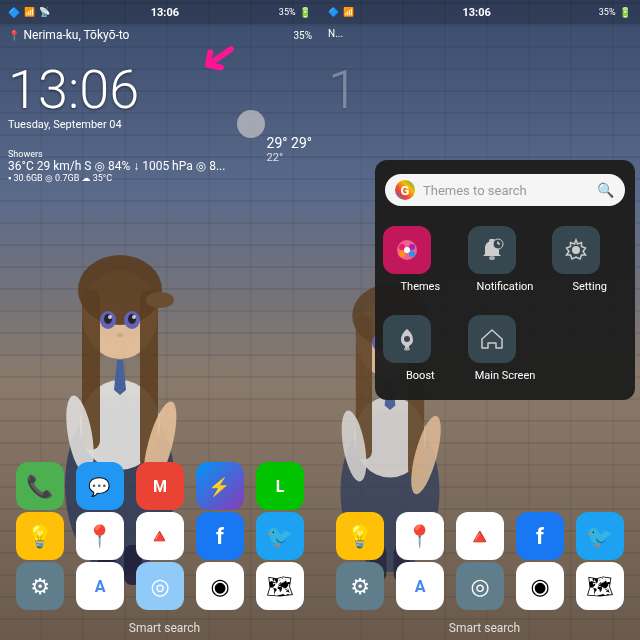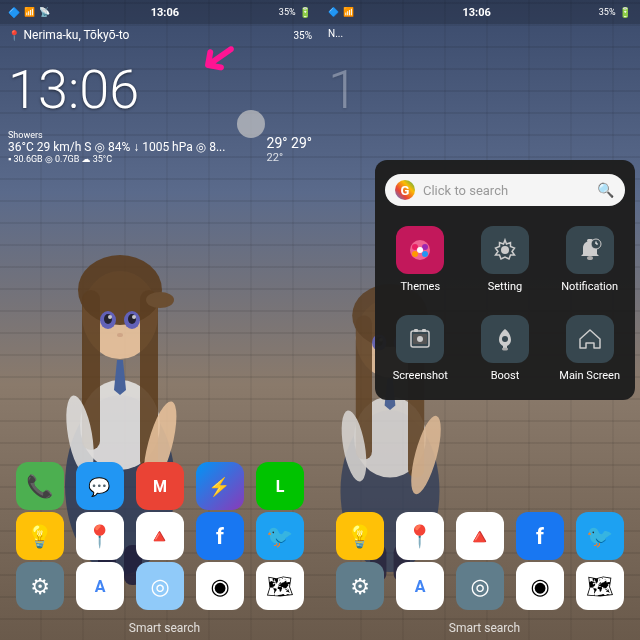--- a/index.html
+++ b/index.html
@@ -101,21 +101,21 @@
     }
 
     .day-name {
       color: white;
       font-size: 11px;
     }
 
     .weather-row {
       color: white;
       font-size: 9px;
-      margin-top: 12px;
+      margin-top: 18px;
     }
 
     .weather-row2 {
       color: white;
       font-size: 12px;
     }
 
     .weather-row3 {
       color: white;
       font-size: 9px;
@@ -255,21 +255,20 @@
     .menu-grid {
       display: grid;
       grid-template-columns: 1fr 1fr 1fr;
       gap: 2px;
       padding: 0 4px;
     }
 
     .menu-item {
       display: flex;
       flex-direction: column;
-      align-items: center;
       padding: 10px 4px;
       cursor: pointer;
       border-radius: 8px;
     }
 
     .menu-icon-circle {
       width: 48px;
       height: 48px;
       border-radius: 12px;
       display: flex;
@@ -395,20 +394,21 @@
     <div class="location-row">
       <span>📍</span>
       <span style="font-size:12px;color:white">Nerima-ku, Tōkyō-to</span>
       <span style="margin-left:auto;font-size:10px;color:white">35%</span>
     </div>
   </div>
 
   <div class="big-time">13:06</div>
 
   <div class="day-info">
+    <div class="day-name">Tuesday, September 04</div>
     <div class="weather-row">Showers</div>
     <div class="weather-row2">36°C  29 km/h S  ◎ 84%  ↓ 1005 hPa  ◎ 8...</div>
     <div class="weather-row3">▪ 30.6GB  ◎ 0.7GB  ☁ 35°C</div>
   </div>
 
   <div class="temp-main">
     <div style="font-size:14px;color:white">29° 29°</div>
     <div style="font-size:11px;color:rgba(255,255,255,0.8)">22°</div>
   </div>
 
@@ -476,21 +476,21 @@
   </div>
 
   <div style="position:absolute;top:28px;left:8px;color:white;font-size:10px;z-index:5">N...</div>
 
   <div style="position:absolute;top:58px;left:8px;color:white;font-size:54px;font-weight:300;z-index:5;text-shadow:0 1px 3px rgba(0,0,0,0.5);opacity:0.3">1</div>
 
   <div class="context-menu">
 
     <div class="search-bar">
       <div class="g-logo" style="background:linear-gradient(45deg,#4285f4,#ea4335,#fbbc05,#34a853);color:white;font-weight:bold">G</div>
-      <span class="search-text">Click to search</span>
+      <span class="search-text">Themes to search</span>
       <span class="search-icon-btn">🔍</span>
     </div>
 
     <div class="menu-grid">
 
       <div class="menu-item">
         <div class="menu-icon-circle" style="background:#c2185b">
           <svg width="28" height="28" viewBox="0 0 28 28" fill="none">
             <circle cx="14" cy="14" r="10" fill="#f06292"></circle>
             <circle cx="9" cy="11" r="3" fill="#e91e63"></circle>
@@ -500,54 +500,42 @@
             <circle cx="14" cy="14" r="3" fill="white"></circle>
           </svg>
         </div>
         <span class="menu-label">Themes</span>
       </div>
 
 
       <div class="menu-item">
         <div class="menu-icon-circle" style="background:#37474F">
           <svg width="28" height="28" viewBox="0 0 28 28" fill="none">
-            <circle cx="14" cy="14" r="4" fill="#ccc"></circle>
-            <path d="M14 4 L15.5 8 L19.5 6.5 L19.5 10.5 L23.5 12 L21 15.5 L23.5 19 L19.5 19 L18 23 L14 21 L10 23 L8.5 19 L4.5 19 L7 15.5 L4.5 12 L8.5 10.5 L8.5 6.5 L12.5 8 Z" fill="none" stroke="#ccc" stroke-width="1.5"></path>
-          </svg>
-        </div>
-        <span class="menu-label">Setting</span>
-      </div>
-
-      <div class="menu-item">
-        <div class="menu-icon-circle" style="background:#37474F">
-          <svg width="28" height="28" viewBox="0 0 28 28" fill="none">
             <path d="M14 4 Q14 4 14 5 C10 5 7 8 7 12 L7 18 L5 20 L23 20 L21 18 L21 12 C21 8 18 5 14 5 Z" fill="#ccc"></path>
             <rect x="11" y="3" width="6" height="3" rx="1.5" fill="#ccc"></rect>
             <ellipse cx="14" cy="22" rx="3" ry="2" fill="#aaa"></ellipse>
 
             <circle cx="20" cy="8" r="5" fill="#37474F" stroke="#ccc" stroke-width="1"></circle>
             <line x1="20" y1="5.5" x2="20" y2="8" stroke="white" stroke-width="1.2"></line>
             <line x1="20" y1="8" x2="22" y2="8" stroke="white" stroke-width="1.2"></line>
           </svg>
         </div>
         <span class="menu-label">Notification</span>
       </div>
 
       <div class="menu-item">
         <div class="menu-icon-circle" style="background:#37474F">
           <svg width="28" height="28" viewBox="0 0 28 28" fill="none">
-            <rect x="5" y="6" width="18" height="16" rx="2" fill="none" stroke="#ccc" stroke-width="1.5"></rect>
-            <rect x="8" y="4" width="4" height="3" rx="1" fill="#ccc"></rect>
-            <rect x="16" y="4" width="4" height="3" rx="1" fill="#ccc"></rect>
-            <rect x="7" y="9" width="14" height="10" rx="1" fill="#555"></rect>
-            <circle cx="14" cy="14" r="3" fill="#ccc"></circle>
+            <circle cx="14" cy="14" r="4" fill="#ccc"></circle>
+            <path d="M14 4 L15.5 8 L19.5 6.5 L19.5 10.5 L23.5 12 L21 15.5 L23.5 19 L19.5 19 L18 23 L14 21 L10 23 L8.5 19 L4.5 19 L7 15.5 L4.5 12 L8.5 10.5 L8.5 6.5 L12.5 8 Z" fill="none" stroke="#ccc" stroke-width="1.5"></path>
           </svg>
         </div>
-        <span class="menu-label">Screenshot</span>
+        <span class="menu-label">Setting</span>
       </div>
+
 
 
 
       <div class="menu-item">
         <div class="menu-icon-circle" style="background:#37474F">
           <svg width="28" height="28" viewBox="0 0 28 28" fill="none">
             <path d="M14 4 C14 4 20 8 20 15 C20 18 18 20 16 21 L16 25 L12 25 L12 21 C10 20 8 18 8 15 C8 8 14 4 14 4 Z" fill="#ccc"></path>
             <ellipse cx="14" cy="24" rx="3" ry="1.5" fill="#aaa"></ellipse>
             <circle cx="14" cy="14" r="3" fill="#37474F"></circle>
           </svg>

